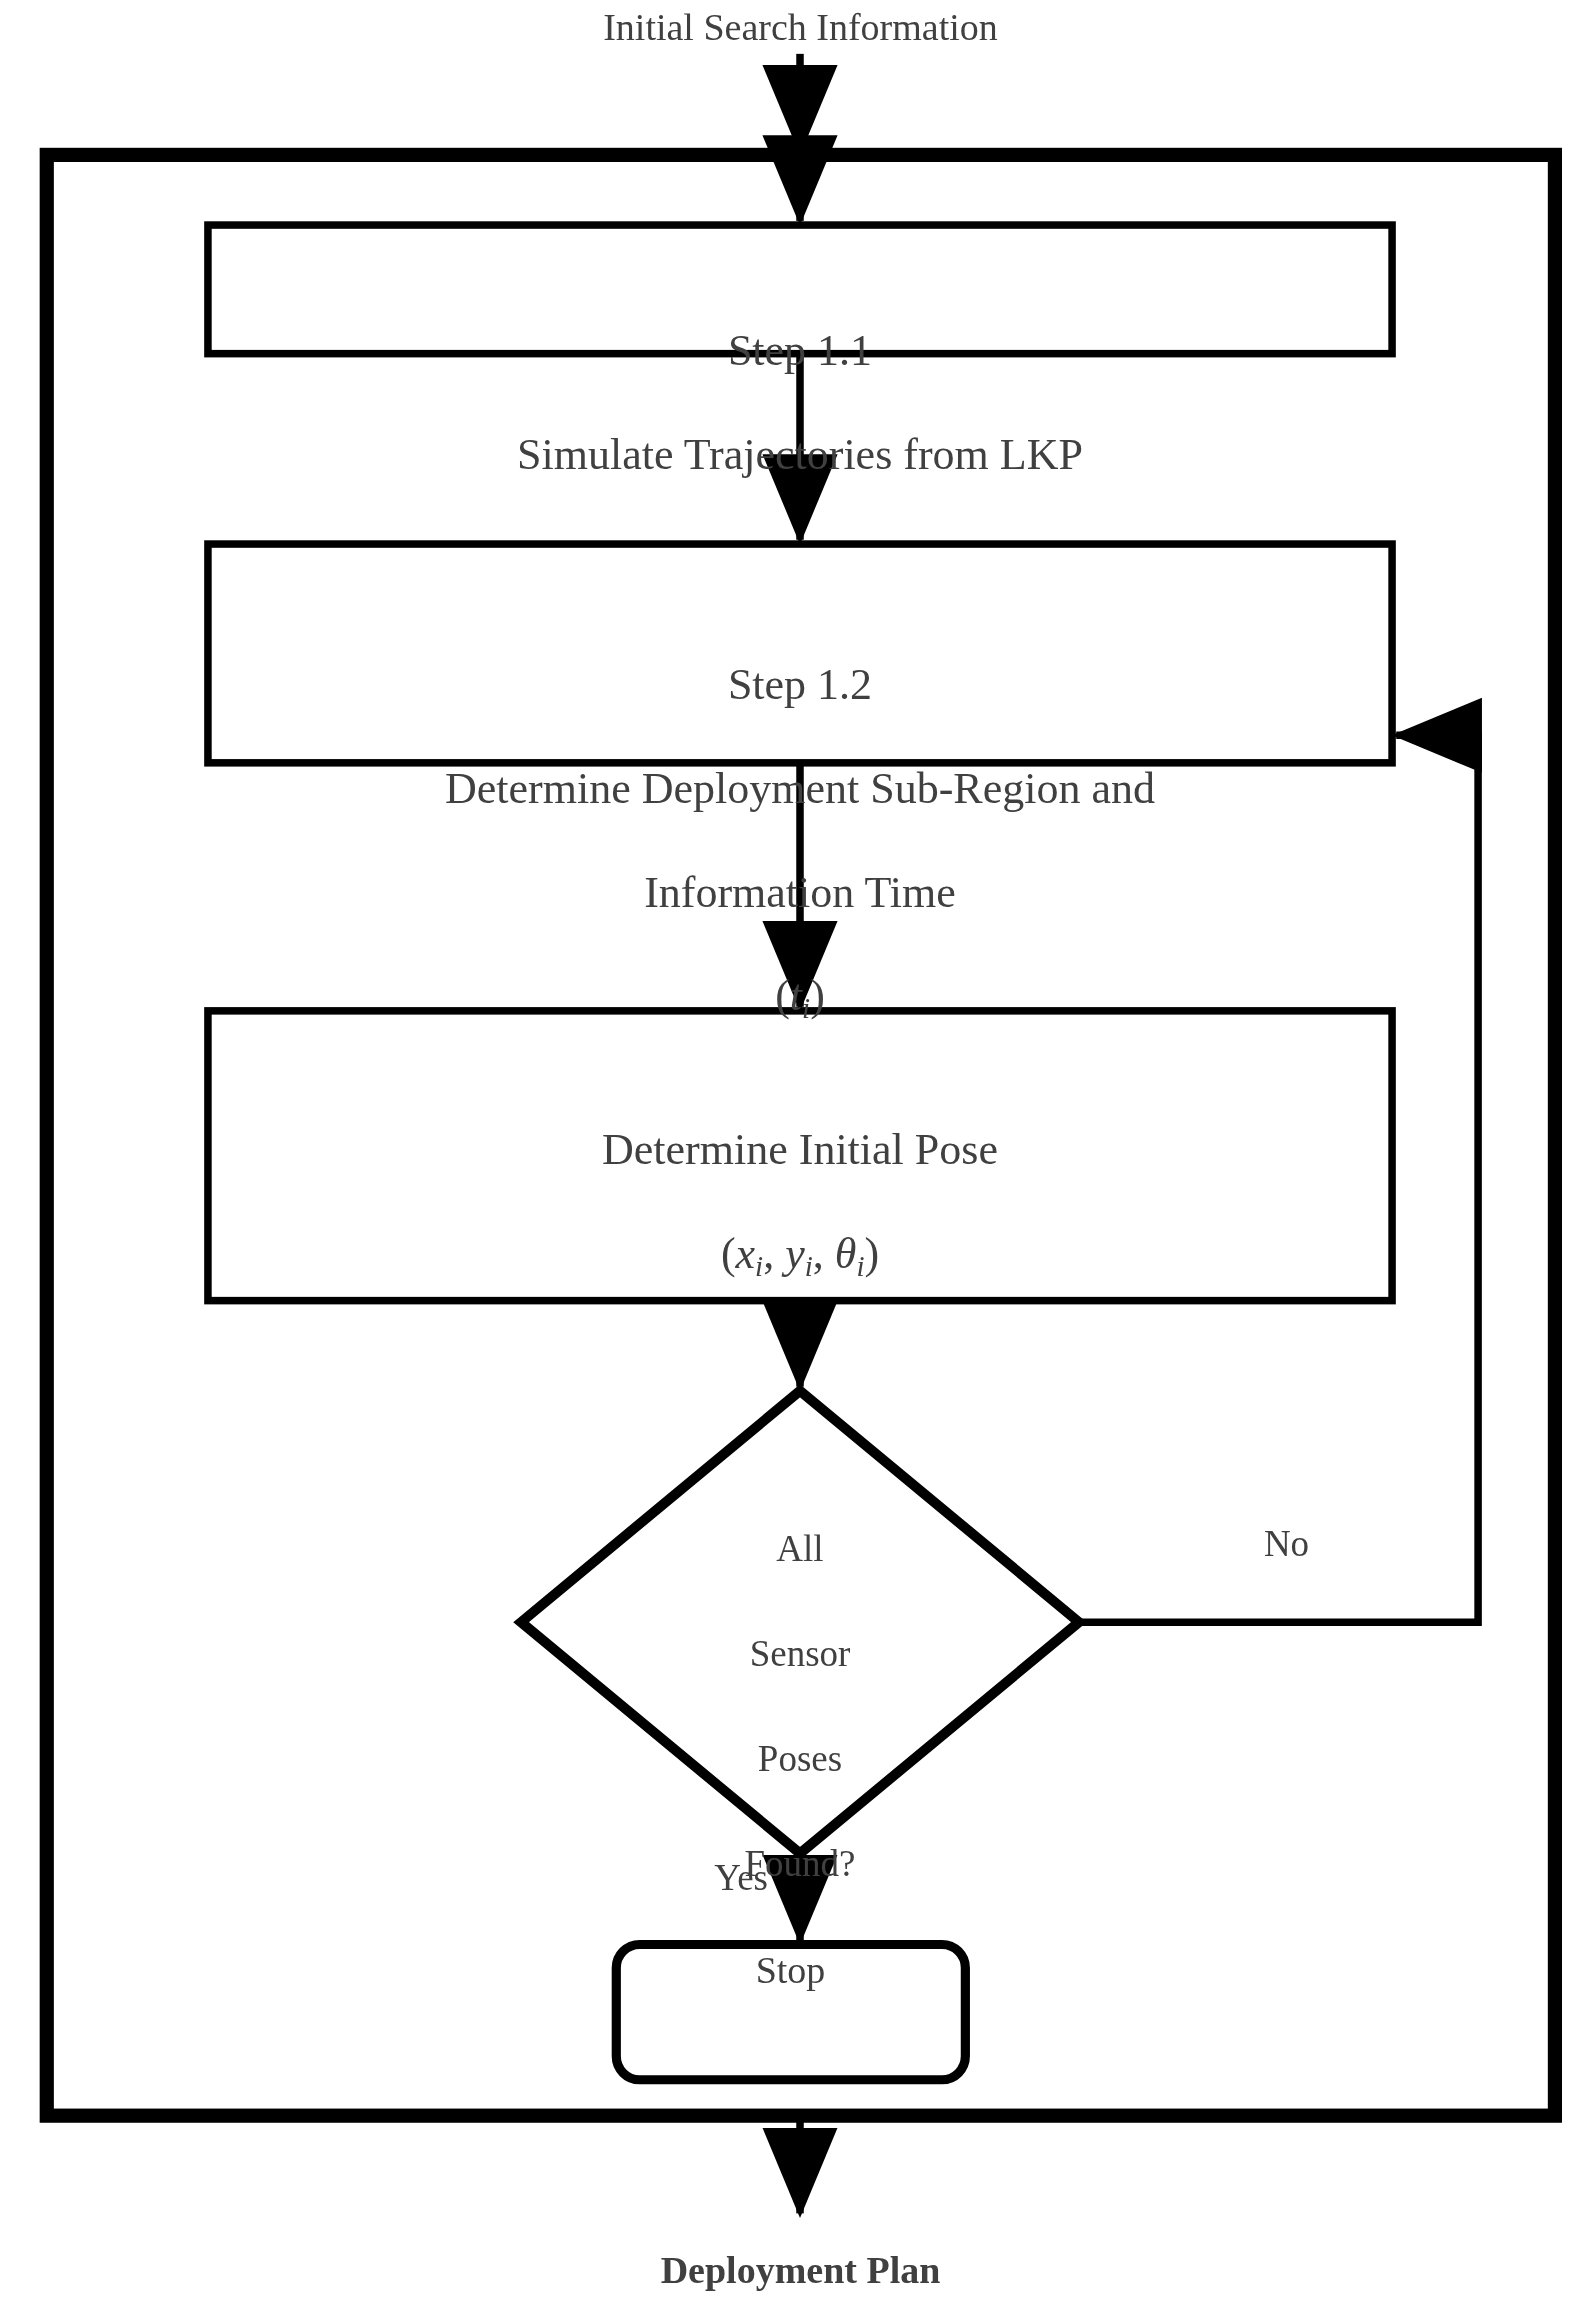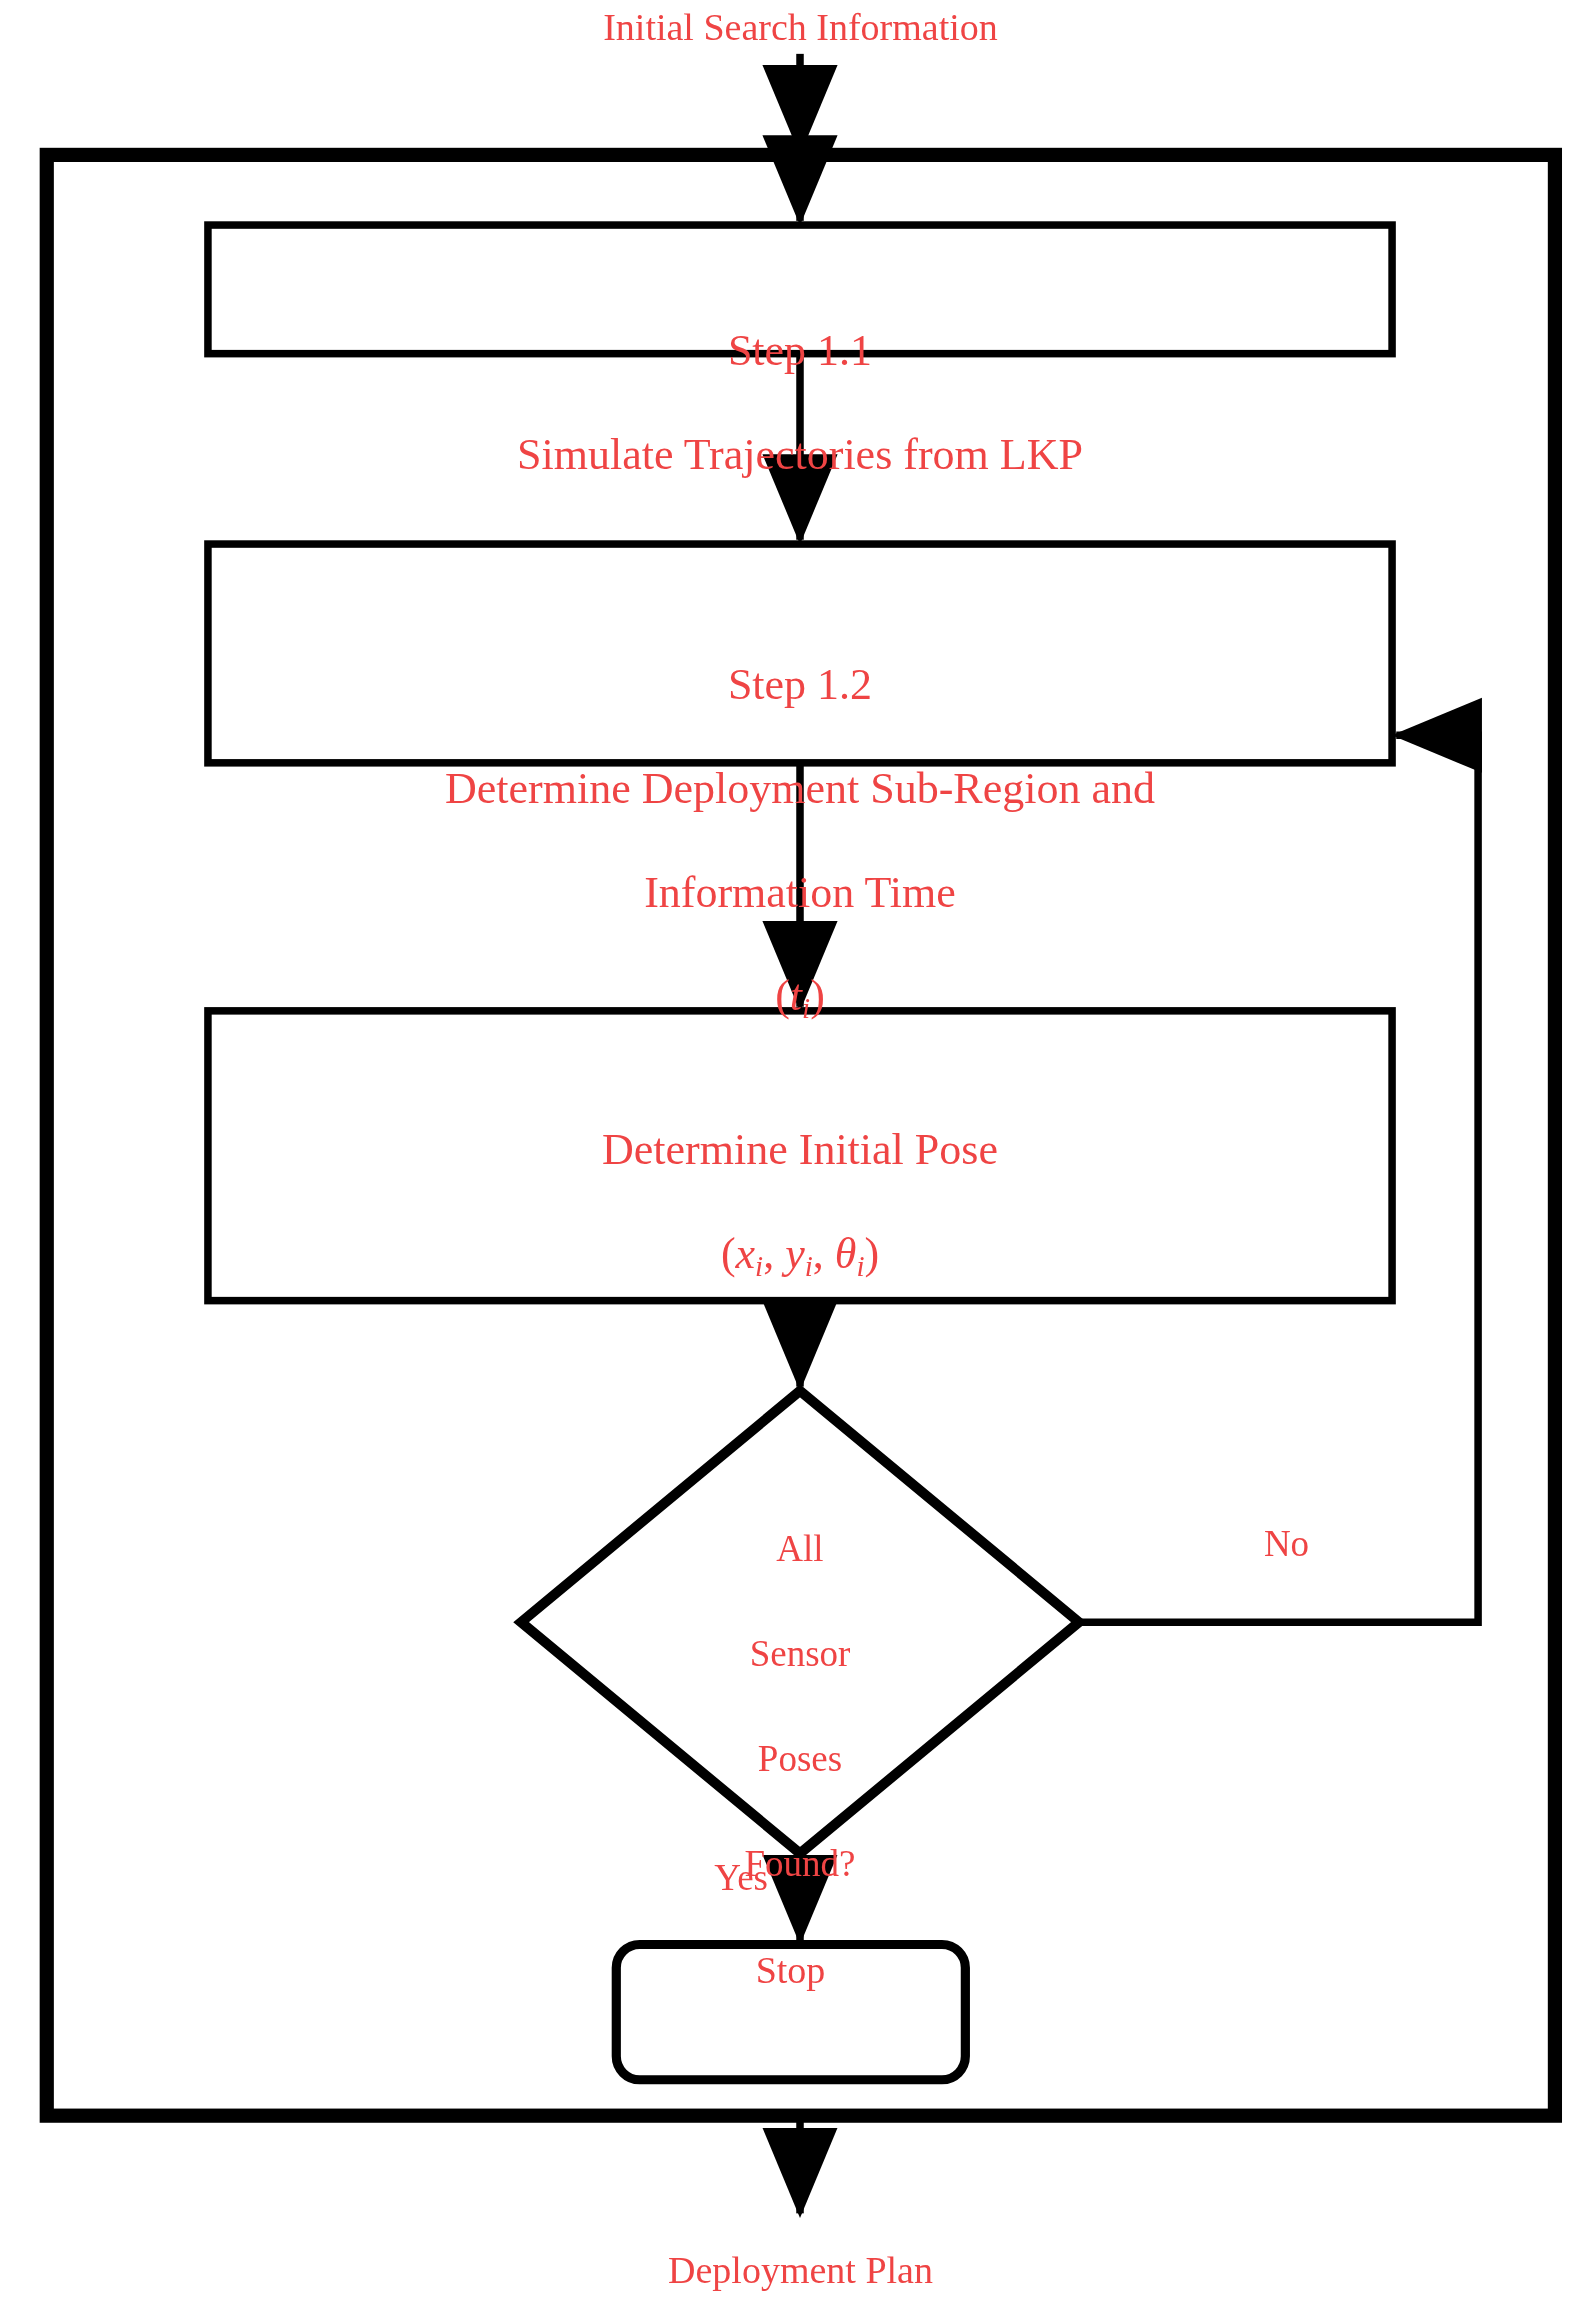--- a/index.html
+++ b/index.html
@@ -23,21 +23,21 @@
     left: 0;
     top: 0;
     width: 1595px;
     height: 2319px;
   }
   .txt {
     position: absolute;
     text-align: center;
     line-height: 1.18;
     white-space: pre-line;
-    color: #ef4444;
+    color: #404040;
   }
   .caption {
     font-size: 38px;
   }
   .box-label {
     font-size: 44px;
   }
   .diamond-label {
     font-size: 37px;
     line-height: 1.42;
@@ -123,16 +123,16 @@
     <div>Poses</div>
     <div>Found?</div>
   </div>
 
   <div class="txt edge-label" style="left:618px; top:1856px; width:150px; text-align:right;">Yes</div>
 
   <div class="txt edge-label" style="left:1203px; top:1522px; width:167px;">No</div>
 
   <div class="txt stop-label" style="left:616px; top:1948px; width:349px;">Stop</div>
 
-  <div class="txt caption" style="left:383px; top:2248px; width:835px;">Deployment Plan</div>
+  <div class="txt caption" style="left:383px; top:2248px; width:835px;font-weight:bold;">Deployment Plan</div>
 
 </div>
 
 
 </body></html>

